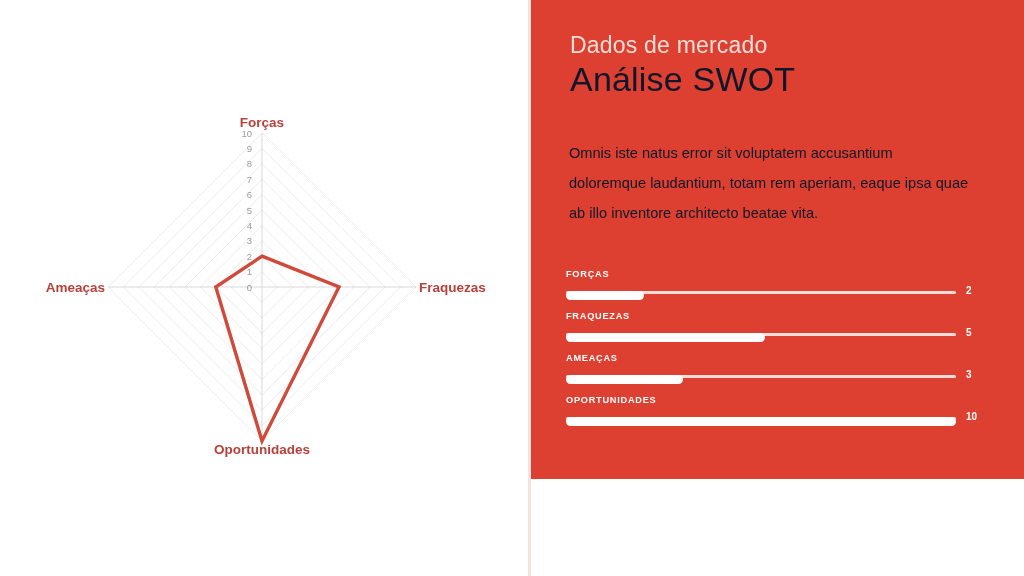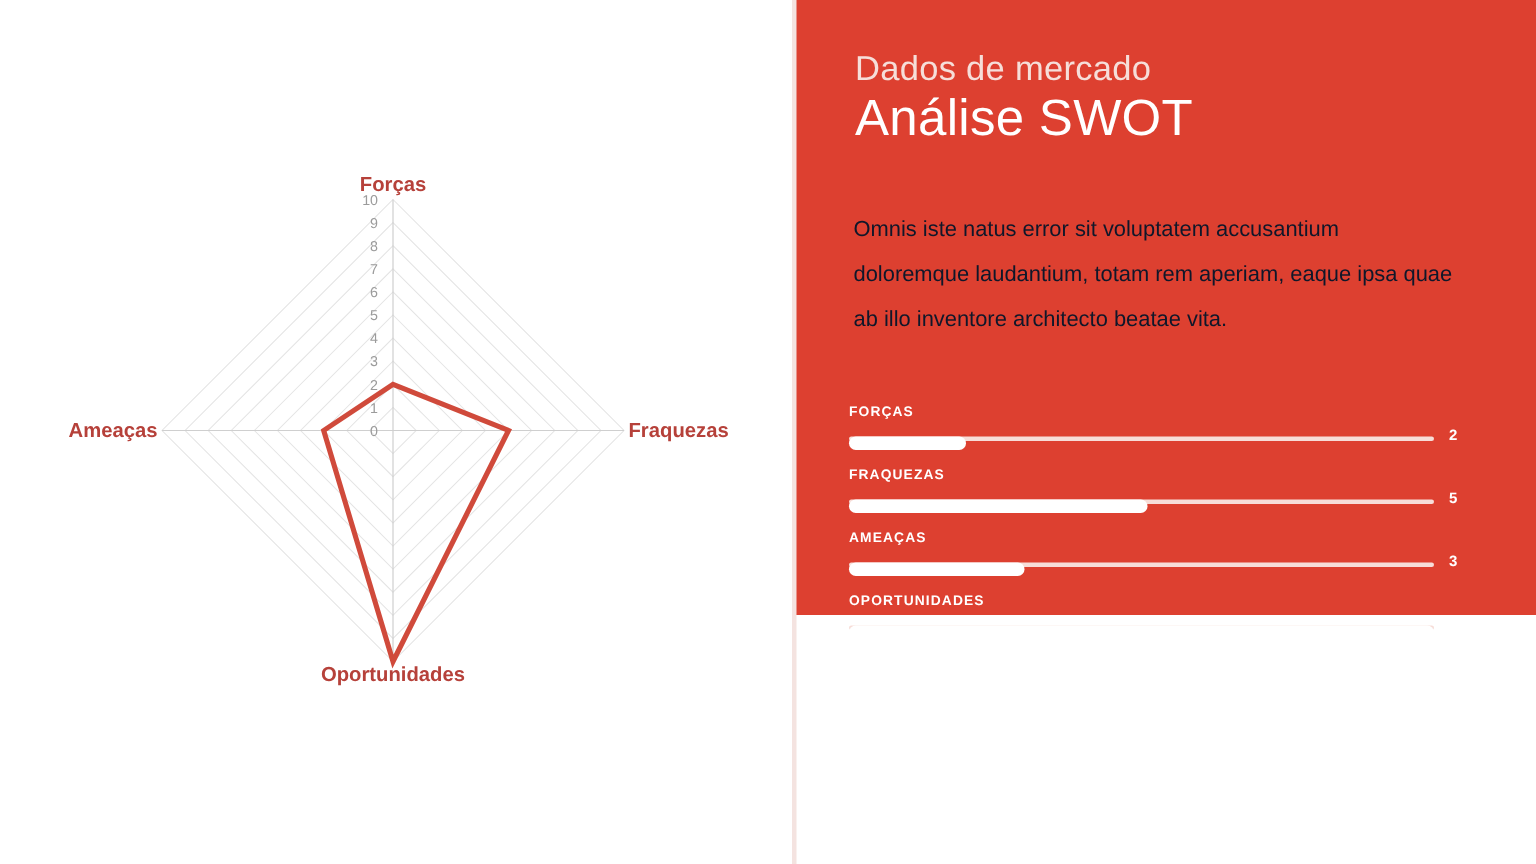--- a/index.html
+++ b/index.html
@@ -63,21 +63,21 @@
     stroke-width: 3.4;
     stroke-linejoin: miter;
   }
 
   
   .info-pane {
     position: absolute;
     left: 528px;
     top: 0;
     width: 496px;
-    height: 410px;
+    height: 479px;
     background: #dd4030;
   }
   .pane-edge {
     position: absolute;
     left: 0;
     top: 0;
     width: 3px;
     height: 576px;
     background: #f4e3e0;
   }
@@ -90,21 +90,21 @@
     color: #f6ded9;
     letter-spacing: 0.2px;
     white-space: nowrap;
   }
   .headline {
     position: absolute;
     left: 42px;
     top: 60px;
     font-size: 34px;
     font-weight: 300;
-    color: #ffffff;
+    color: #0f172a;
     letter-spacing: 0.2px;
     white-space: nowrap;
   }
   .body-copy {
     position: absolute;
     left: 41px;
     top: 138px;
     width: 400px;
     font-size: 14.6px;
     font-weight: 400;

